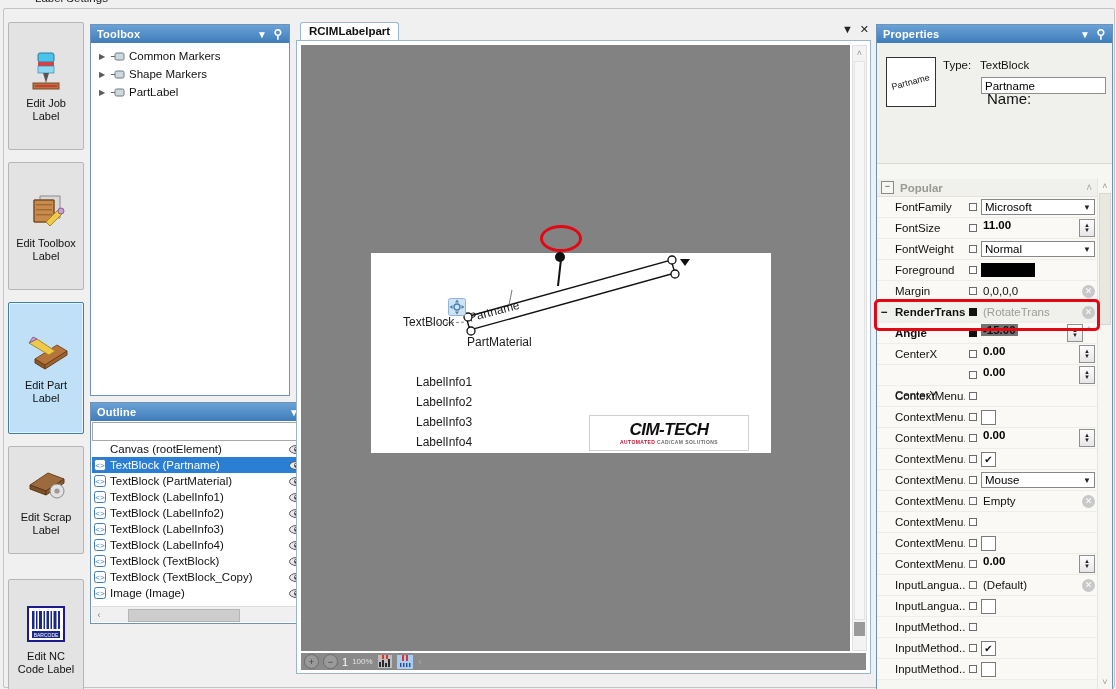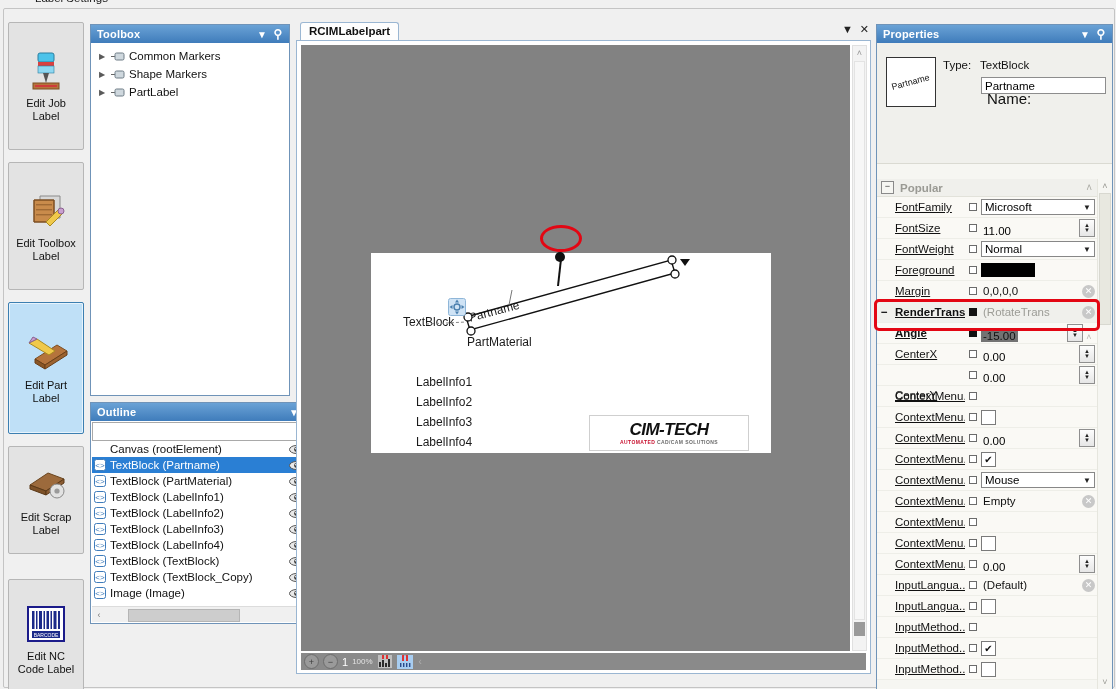--- a/index.html
+++ b/index.html
@@ -130,31 +130,31 @@
     border:1px solid #8d8d8d;background:#fff;font-size:11.5px;
     padding:1px 3px;box-sizing:border-box;font-family:"Liberation Sans", sans-serif;
   }
 
   .catbar{display:flex;align-items:center;height:17px;background:#f0f0ec;border-bottom:1px solid #e2e2da;padding-left:4px;}
   .catbar .exp{width:11px;height:11px;border:1px solid #8a8a8a;background:#f6f6f2;font-size:9px;line-height:9px;text-align:center;color:#333;}
   .catbar .cname{margin-left:6px;font-size:11.5px;color:#9a9a94;font-weight:bold;}
   .catbar .chev{margin-left:auto;margin-right:6px;color:#a8a8a2;font-size:10px;}
 
   .prow{display:flex;align-items:center;height:20px;border-bottom:1px solid #eeeee8;background:#faf9f5;font-size:11.5px;}
-  .prow .pn{width:88px;padding-left:18px;color:#111;white-space:nowrap;overflow:hidden;box-sizing:border-box;text-decoration:underline;}
+  .prow .pn{width:88px;padding-left:18px;color:#111;white-space:nowrap;overflow:hidden;box-sizing:border-box;}
   .prow.bold .pn{font-weight:bold;}
   .prow .marker{width:16px;display:flex;align-items:center;justify-content:center;}
   .mk{width:8px;height:8px;border:1px solid #6b6b6b;background:#fff;box-sizing:border-box;}
   .mk.filled{background:#111;border-color:#111;}
   .prow .pv{flex:1;display:flex;align-items:center;padding-right:3px;min-width:0;}
 
   .combo{flex:1;height:16px;border:1px solid #878787;background:#fff;display:flex;align-items:center;padding:0 0 0 3px;box-sizing:border-box;min-width:0;}
   .combo .cv{flex:1;overflow:hidden;white-space:nowrap;}
   .combo .carrow{width:14px;text-align:center;color:#222;font-size:8px;}
-  .spin{display:flex;align-items:flex-end;flex:1;min-width:0;}
+  .spin{display:flex;align-items:flex-start;flex:1;min-width:0;font-weight:bold;}
   .spin .sv{flex:1;padding-left:2px;}
   .spin .sv.hl{background:#737373;color:#111;display:inline-block;flex:none;padding:0 2px;}
   .spinbtn{width:14px;height:16px;border:1px solid #8f8f8f;background:linear-gradient(#fdfdfd,#e6e6e6);display:flex;flex-direction:column;align-items:center;justify-content:center;font-size:6px;line-height:5px;color:#222;}
   .swatch{width:52px;height:12px;background:#000;border:1px solid #000;}
   .chk{width:13px;height:13px;border:1px solid #7a7a7a;background:#fff;display:flex;align-items:center;justify-content:center;font-size:10px;color:#111;}
   .clearbtn{width:13px;height:13px;border-radius:50%;background:#c8c8c8;color:#fff;font-size:9px;display:flex;align-items:center;justify-content:center;margin-left:4px;}
   .caret-up{width:12px;text-align:center;color:#b8b8b2;font-size:9px;}
   .txtval{padding-left:2px;color:#111;}
   .txtval.grey{color:#9c9c96;}
 

